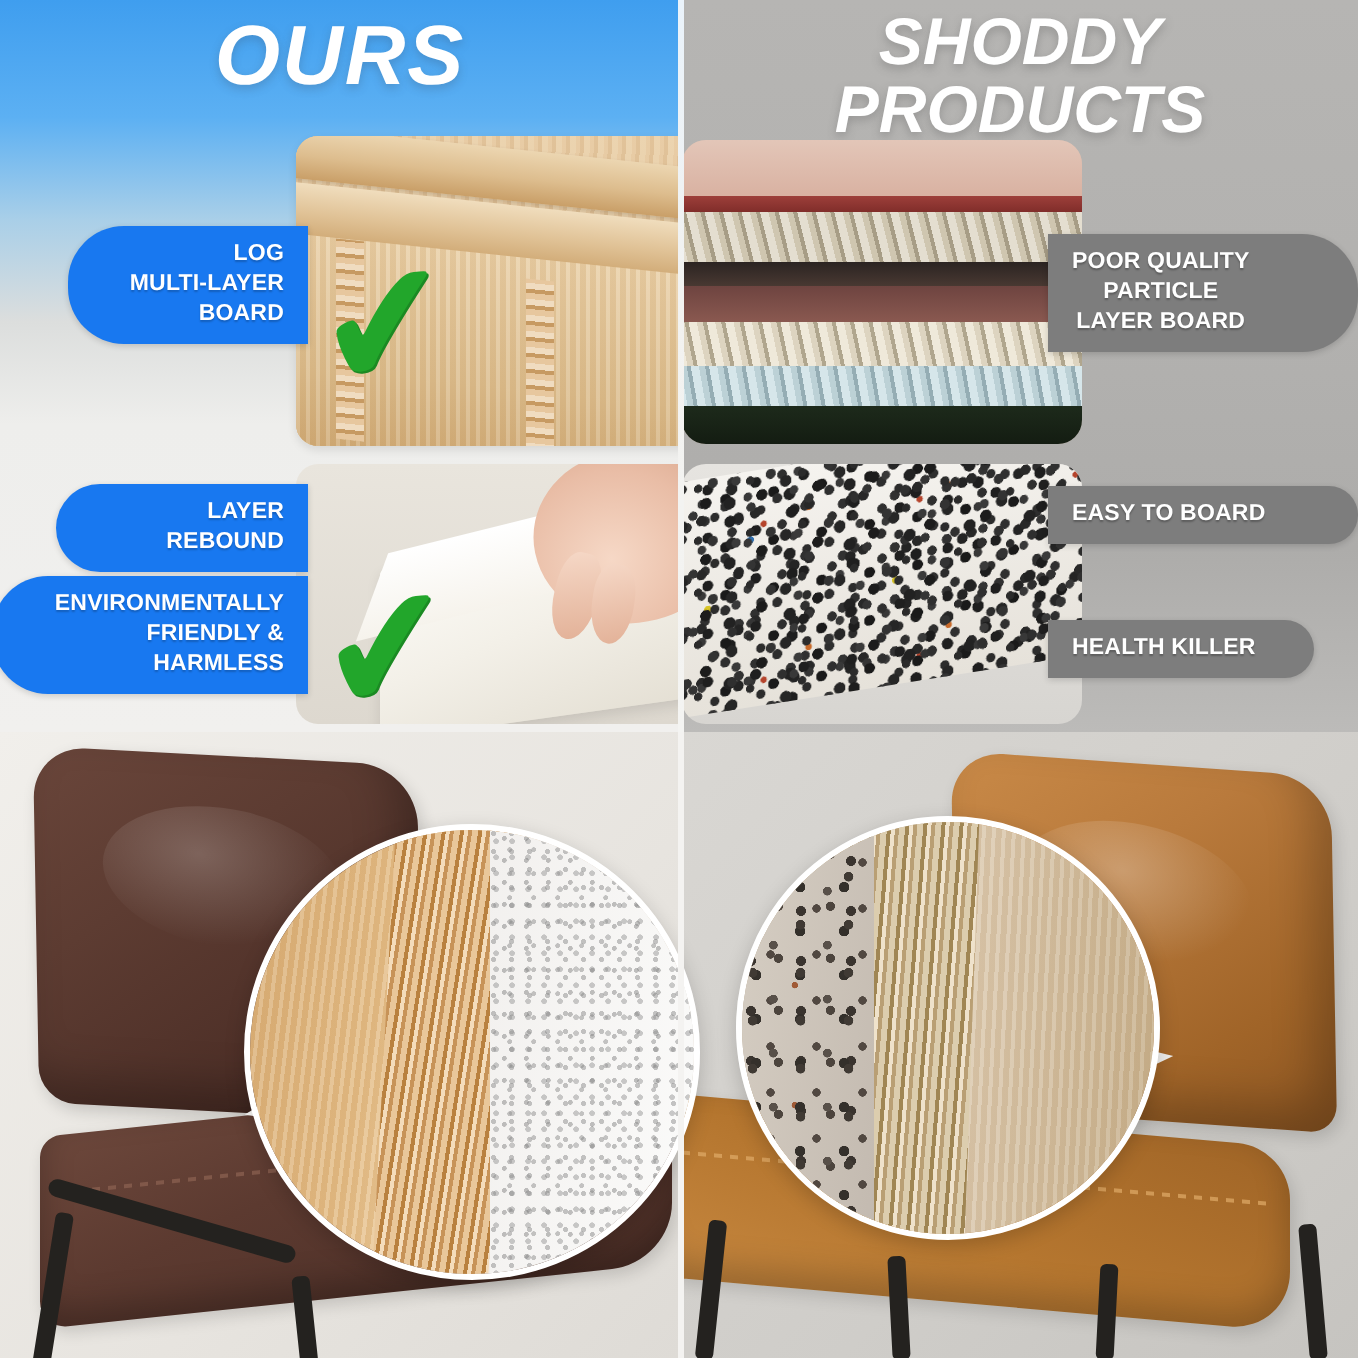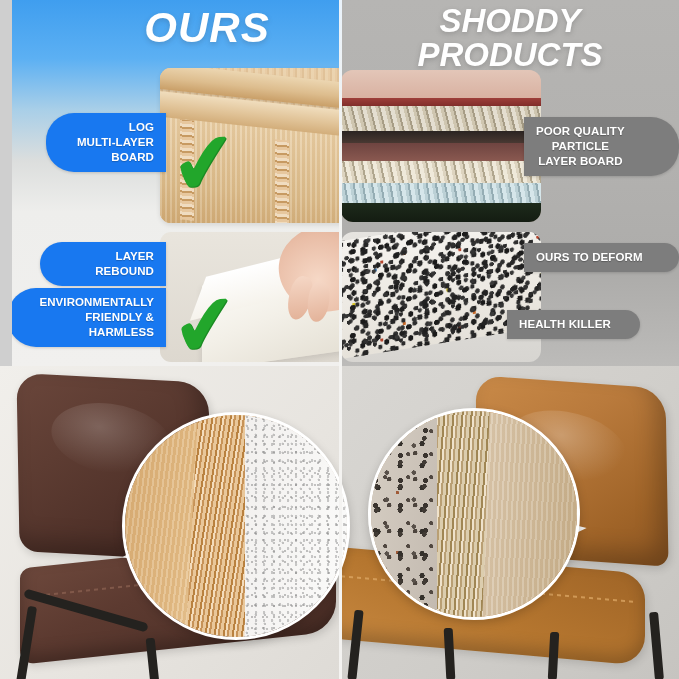--- a/index.html
+++ b/index.html
@@ -7,22 +7,22 @@
   body { font-family:"Liberation Sans", sans-serif; }
 
   #infographic {
     position:relative; width:679px; height:679px; overflow:hidden;
   }
 
   
   .top-row { position:absolute; left:0; top:0; width:679px; height:366px; }
 
   .panel { position:absolute; top:0; height:366px; overflow:hidden; }
-  .panel-ours   { left:12px;   width:340px;
-      background:linear-gradient(180deg,#3f9eef 0%,#5cb0f3 16%,#a9cfe8 30%,#dcdedd 44%,#eeeeec 58%,#f1f0ee 100%);padding-left:25px; }
+  .panel-ours   { left:0;   width:340px;
+      background:linear-gradient(180deg,#3f9eef 0%,#5cb0f3 16%,#a9cfe8 30%,#dcdedd 44%,#eeeeec 58%,#f1f0ee 100%); }
   .panel-shoddy { left:341px; width:338px;
       background:linear-gradient(180deg,#b6b5b3 0%,#b2b1af 45%,#adacaa 75%,#bcbbb9 100%); }
 
   .divider { position:absolute; left:339px; top:0; width:3px; height:366px;
      background:linear-gradient(180deg,#eaf3fb 0%,#f2f2f0 40%,#f4f4f2 100%); z-index:12;}
 
   .headline { position:absolute; width:100%; text-align:center; color:#fff;
      font-weight:bold; font-style:italic; letter-spacing:-0.5px; line-height:1.02;
      text-shadow:0 2px 5px rgba(60,90,120,0.30); }
   .headline-ours { top:7px; font-size:42px; letter-spacing:1px; }
@@ -140,21 +140,21 @@
   .badge-gray { background:#7d7d7d; text-shadow:0 1px 1px rgba(0,0,0,0.28);
      box-shadow:0 1px 3px rgba(0,0,0,0.16); }
   .badge-l { border-radius:28px 0 0 28px; justify-content:flex-end; text-align:right; padding:7px 12px 7px 20px; }
   .badge-r { border-radius:0 28px 28px 0; justify-content:flex-start; text-align:center; padding:7px 20px 7px 12px; }
 
   #badge-log          { left:34px;  top:113px; width:120px; }
   #badge-rebound      { left:28px;  top:242px; width:126px; }
   #badge-eco          { left:-4px;  top:288px; width:158px; }
   #badge-poor         { left:524px; top:117px; width:155px; }
   #badge-deform       { left:524px; top:243px; width:155px; }
-  #badge-health       { left:507px; top:310px; width:133px; }
+  #badge-health       { left:524px; top:310px; width:133px; }
 
   
   .bot-row { position:absolute; left:0; top:366px; width:679px; height:313px; }
   .chair-pane { position:absolute; top:0; height:313px; overflow:hidden; }
   .chair-left  { left:0;   width:340px; background:linear-gradient(135deg,#f1efeb,#e7e4df 60%,#dedbd6); }
   .chair-right { left:341px; width:338px; background:linear-gradient(135deg,#d9d7d3,#cfcdc9 60%,#c6c4c0); }
   .bot-divider { position:absolute; left:339px; top:0; width:3px; height:313px; background:#f4f3f1; z-index:12; }
 
   
   .chair-back { position:absolute; border-radius:26px 30px 14px 18px; }
@@ -299,21 +299,21 @@
       </div>
 
       <div class="photo-card card-pfoam">
         <div class="pfoam-bg"></div>
         <div class="pfoam-block"></div>
       </div>
 
     </div>
 
     <div class="badge badge-gray badge-r" id="badge-poor">POOR QUALITY<br>PARTICLE<br>LAYER BOARD</div>
-    <div class="badge badge-gray badge-r" id="badge-deform">OURS TO DEFORM</div>
+    <div class="badge badge-gray badge-r" id="badge-deform">EASY TO BOARD</div>
     <div class="badge badge-gray badge-r" id="badge-health">HEALTH KILLER</div>
 
     <div class="divider"></div>
   </div>
 
   <div class="bot-row">
 
     <div class="chair-pane chair-left">
       <div class="chair-back cl-back">
         <div class="cl-back-hi"></div>

